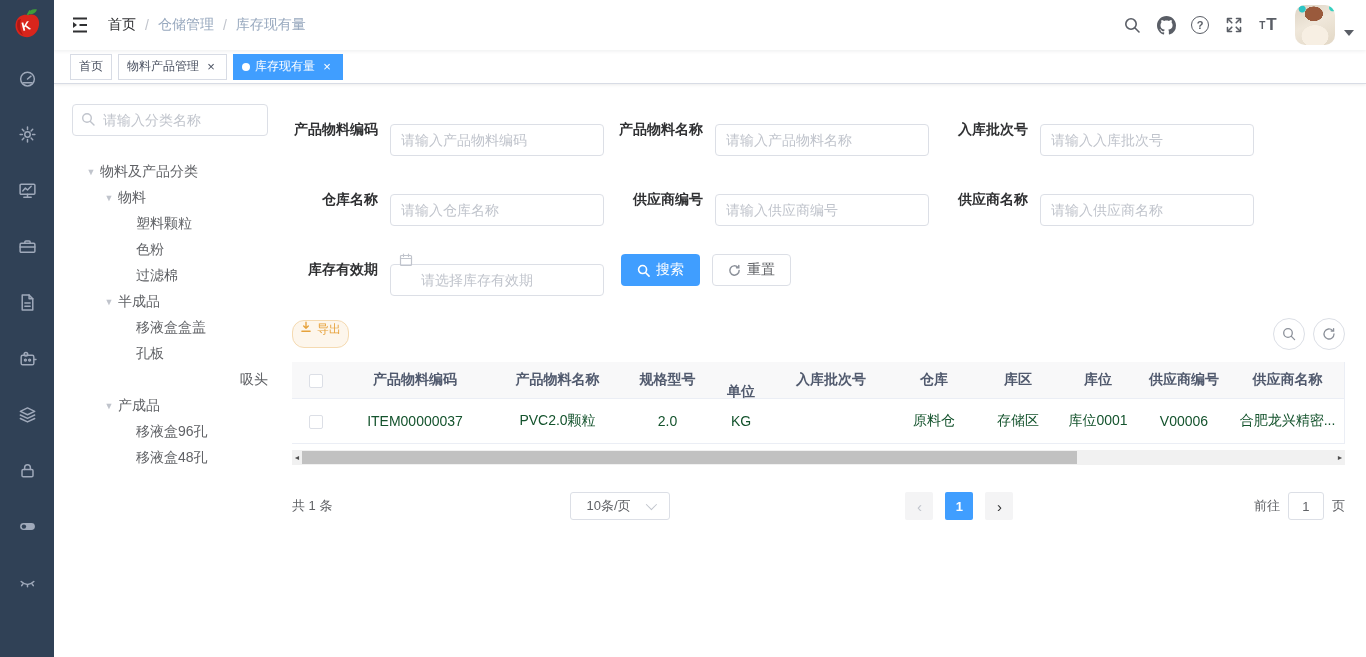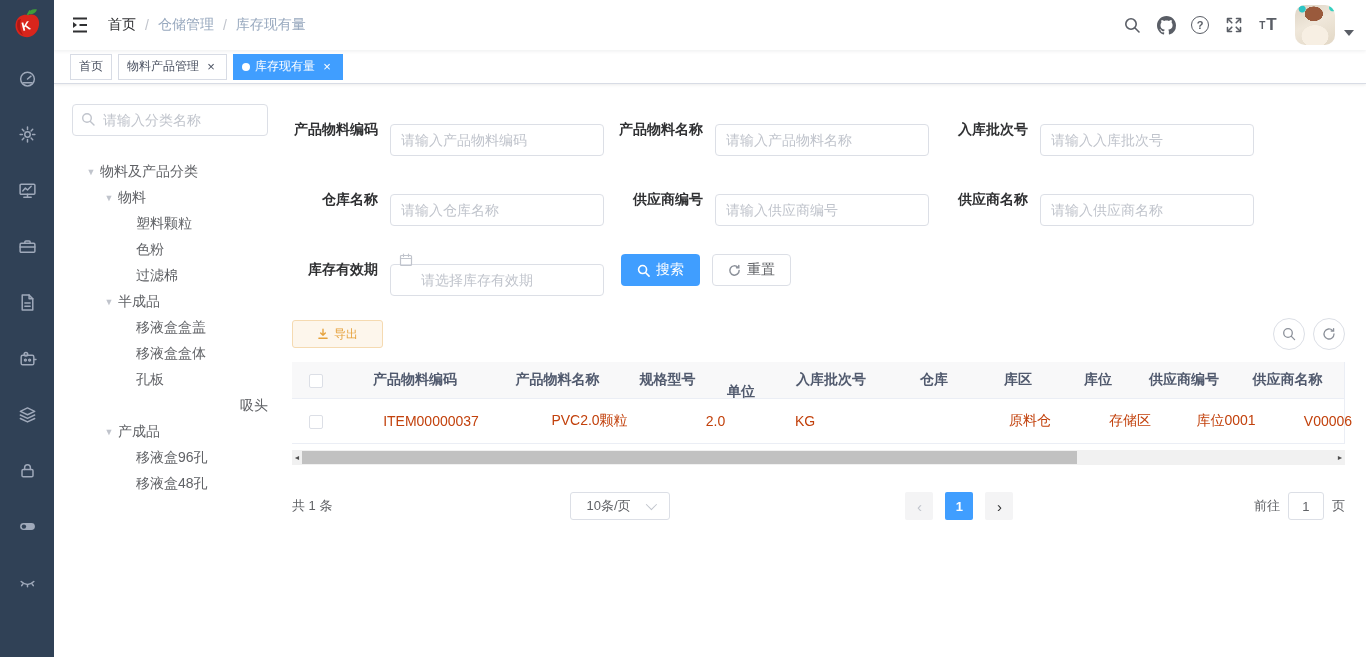--- a/index.html
+++ b/index.html
@@ -75,31 +75,31 @@
   .input-wrap.with-icon input{padding-left:30px;}
   .input-icon{position:absolute;left:9px;top:9px;display:flex;pointer-events:none;color:#c0c4cc;}
   .actions{display:flex;align-items:center;gap:12px;padding-left:4px;}
   .btn{display:inline-flex;align-items:center;justify-content:center;gap:6px;height:32px;padding:0 15px;
     border-radius:4px;font-size:14px;cursor:pointer;border:1px solid transparent;box-sizing:border-box;font-family:inherit;}
   .btn-primary{background:#409eff;color:#fff;}
   .btn-plain{background:#fff;border-color:#dcdfe6;color:#606266;}
 
   
   .toolbar-row{margin-top:22px;display:flex;align-items:center;}
-  .btn-export{height:28px;padding:0 24px;font-size:12px;color:#e6a23c;background:#fdf6ec;border:1px solid #f5dab1;
-    border-radius:3px;display:inline-flex;align-items:center;gap:5px;cursor:pointer;font-family:inherit;}
+  .btn-export{height:28px;padding:0 7px;font-size:12px;color:#e6a23c;background:#fdf6ec;border:1px solid #f5dab1;
+    border-radius:12px;display:inline-flex;align-items:flex-start;gap:5px;cursor:pointer;font-family:inherit;}
   .toolbar-icons{margin-left:auto;display:flex;gap:8px;}
   .circle-btn{width:30px;height:30px;border-radius:50%;border:1px solid #dcdfe6;background:#fff;display:flex;
     align-items:center;justify-content:center;color:#8c919a;cursor:pointer;}
 
   
   .table-wrap{margin-top:12px;border-right:1px solid #ebeef5;}
   .t-header{display:flex;background:#f8f8f9;height:36px;align-items:center;font-weight:700;color:#515a6e;
     font-size:14px;border-bottom:1px solid #ebeef5;}
-  .t-row{display:flex;height:44px;align-items:center;color:#c2410c;font-size:14px;border-bottom:1px solid #ebeef5;background:#fff;gap:16px;}
+  .t-row{display:flex;height:44px;align-items:center;color:#14532d;font-size:14px;border-bottom:1px solid #ebeef5;background:#fff;}
   .t-cell{text-align:center;overflow:hidden;text-overflow:ellipsis;white-space:nowrap;flex:none;box-sizing:border-box;padding:0 5px;}
   .checkbox{width:14px;height:14px;border:1px solid #dcdfe6;border-radius:2px;background:#fff;display:inline-block;
     vertical-align:middle;cursor:pointer;box-sizing:border-box;}
 
   
   .h-scrollbar{margin-top:6px;height:15px;background:#f1f1f1;display:flex;align-items:center;}
   .sb-arrow{width:10px;font-size:7px;color:#505050;text-align:center;line-height:15px;flex:none;cursor:pointer;}
   .sb-track{flex:1;height:15px;position:relative;}
   .sb-thumb{position:absolute;left:0;top:1px;height:13px;width:75%;background:#c1c1c1;cursor:pointer;}
 
@@ -303,24 +303,20 @@
           <div class="tree-node" style="padding-left: 28px;">
             <span class="tree-caret">▼</span>
             <span>半成品</span>
           </div>
           <div class="tree-node" style="padding-left: 46px;">
             <span class="tree-caret hidden">▼</span>
             <span>移液盒盒盖</span>
           </div>
           <div class="tree-node" style="padding-left: 46px;">
             <span class="tree-caret hidden">▼</span>
-            <span>移液盒盒体</span>
-          </div>
-          <div class="tree-node" style="padding-left: 46px;">
-            <span class="tree-caret hidden">▼</span>
             <span>孔板</span>
           </div>
           <div class="tree-node" style="padding-left: 46px; justify-content: flex-end;">
             <span class="tree-caret hidden">▼</span>
             <span>吸头</span>
           </div>
           <div class="tree-node" style="padding-left: 28px;">
             <span class="tree-caret">▼</span>
             <span>产成品</span>
           </div>

